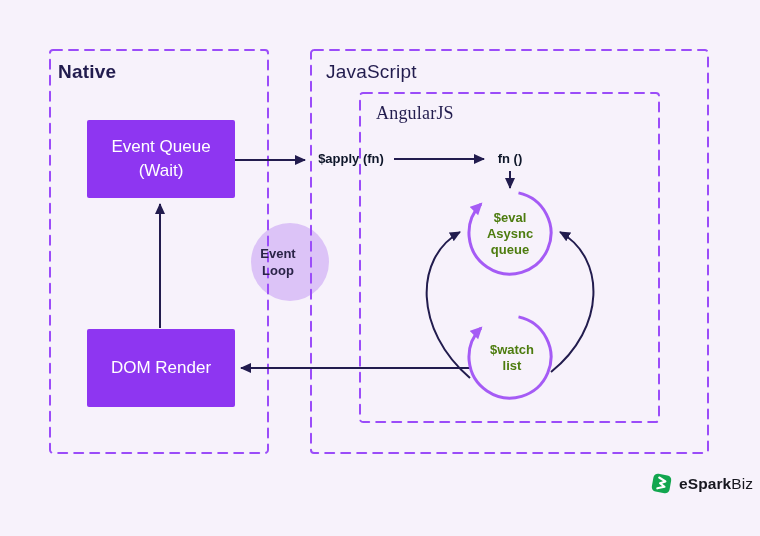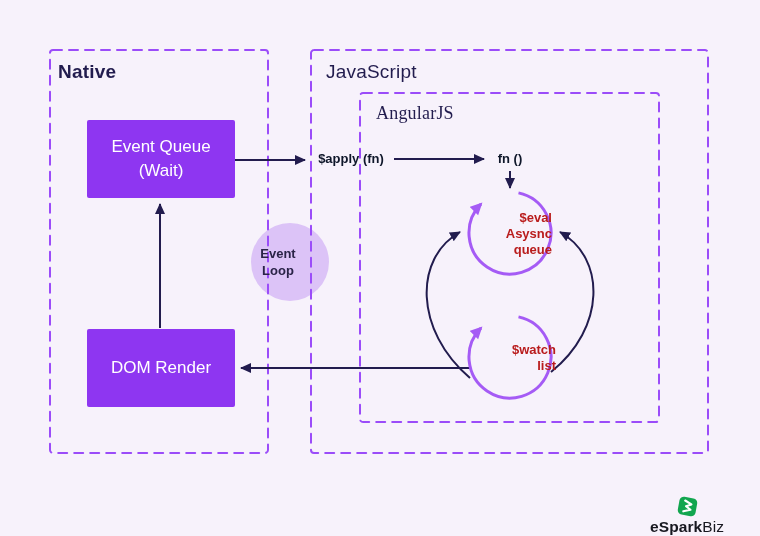--- a/index.html
+++ b/index.html
@@ -27,31 +27,31 @@
     color:#ffffff; font-size:17px; font-weight:500;
     line-height:24px; text-align:center;
   }
   .small-label {
     position:absolute; z-index:10;
     color:#0f172a; font-size:13px; font-weight:600;
     text-align:center; line-height:16px;
   }
   .circle-label {
     position:absolute; z-index:10;
-    color:#b91c1c; font-size:13px; font-weight:600;
-    text-align:right; line-height:16px;
+    color:#4d7c0f; font-size:13px; font-weight:600;
+    text-align:center; line-height:16px;
   }
   .event-loop-label {
     position:absolute; z-index:10;
     color:#2a2347; font-size:13px; font-weight:600;
     text-align:center; line-height:17px;
   }
   .logo {
-    position:absolute; left:650px; top:495px; z-index:10;
-    display:flex; align-items:center; gap:0;flex-direction:column;
+    position:absolute; left:650px; top:472px; z-index:10;
+    display:flex; align-items:center; gap:6px;
   }
   .logo-text { font-size:15.5px; color:#17171f; letter-spacing:.1px; }
   .logo-text .bold { font-weight:700; }
   .logo-text .reg { font-weight:400; }
 </style>
 </head>
 <body>
 
 <div class="canvas">
 

